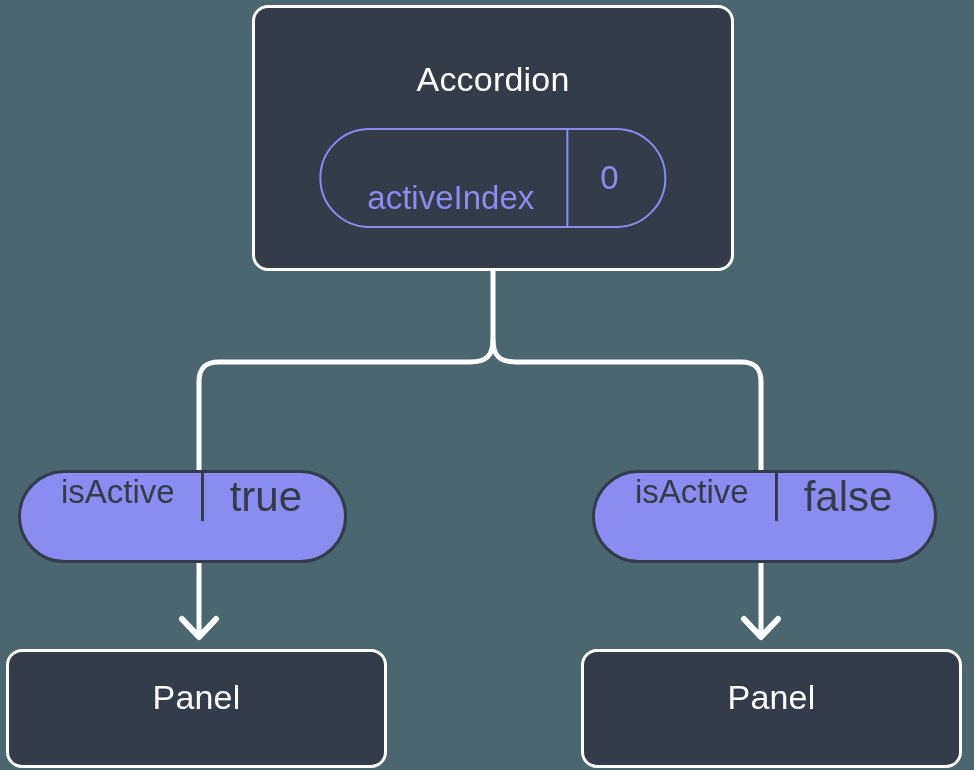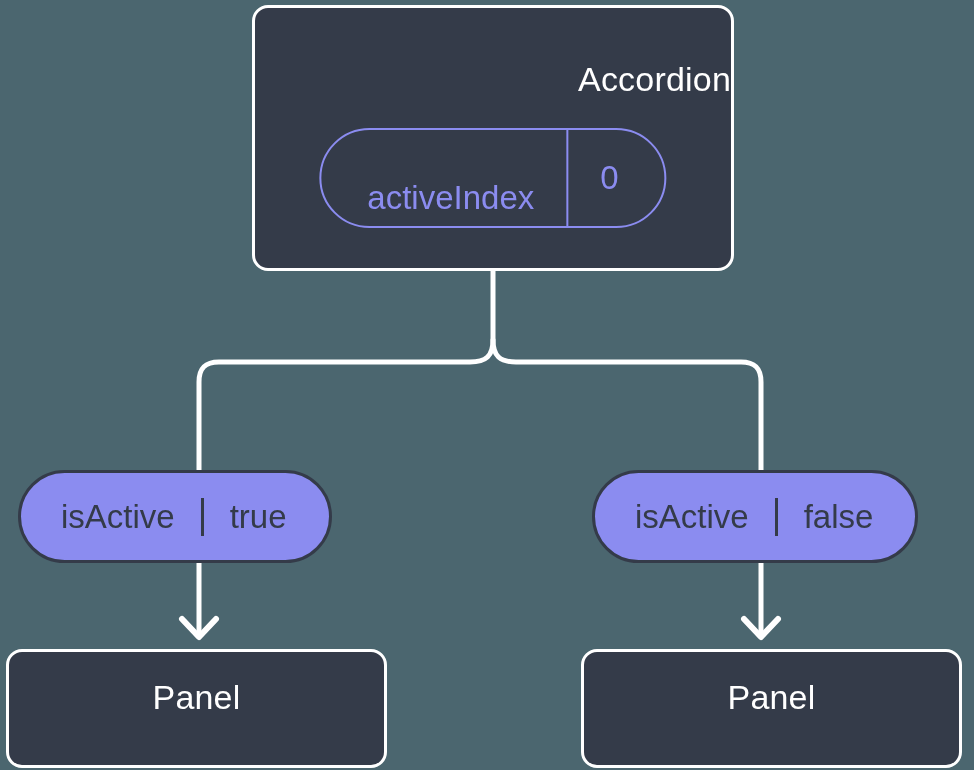--- a/index.html
+++ b/index.html
@@ -58,21 +58,21 @@
     position: absolute;
     left: 0;
     right: 0;
     text-align: center;
     color: #ffffff;
     font-size: 34px;
     font-weight: 500;
     letter-spacing: 0.2px;
     white-space: nowrap;
   }
-  #accordion-box .box-title { top: 52px; text-align: right; }
+  #accordion-box .box-title { top: 52px; }
   .panel-title { top: 26px; }
 
   
   .pill-outline {
     position: absolute;
     left: 50%;
     transform: translateX(-50%);
     top: 120px;
     display: flex;
     align-items: stretch;
@@ -100,21 +100,21 @@
     color: #8b8cf0;
     font-size: 33px;
     white-space: nowrap;
     border-left: 2px solid #8b8cf0;
   }
 
   
   .pill-filled {
     position: absolute;
     display: flex;
-    align-items: center;
+    align-items: flex-start;
     height: 93px;
     box-sizing: border-box;
     background: #8b8cf0;
     border: 3px solid #343b49;
     border-radius: 47px;
   }
   #pill-left  { left: 18px;  top: 470px; }
   #pill-right { left: 592px; top: 470px; }
 
   .pill-filled .pill-key {
@@ -125,21 +125,21 @@
     color: #343b49;
     font-size: 33px;
     white-space: nowrap;
   }
   .pill-filled .pill-val {
     display: flex;
     align-items: center;
     justify-content: center;
     padding: 0 42px 0 26px;
     color: #343b49;
-    font-size: 33px;
+    font-size: 42px;
     white-space: nowrap;
     border-left: 3px solid #343b49;
   }
 </style>
 </head>
 <body>
 
 <div id="stage">
 
   <svg id="wires" viewBox="0 0 974 770" xmlns="http://www.w3.org/2000/svg">

